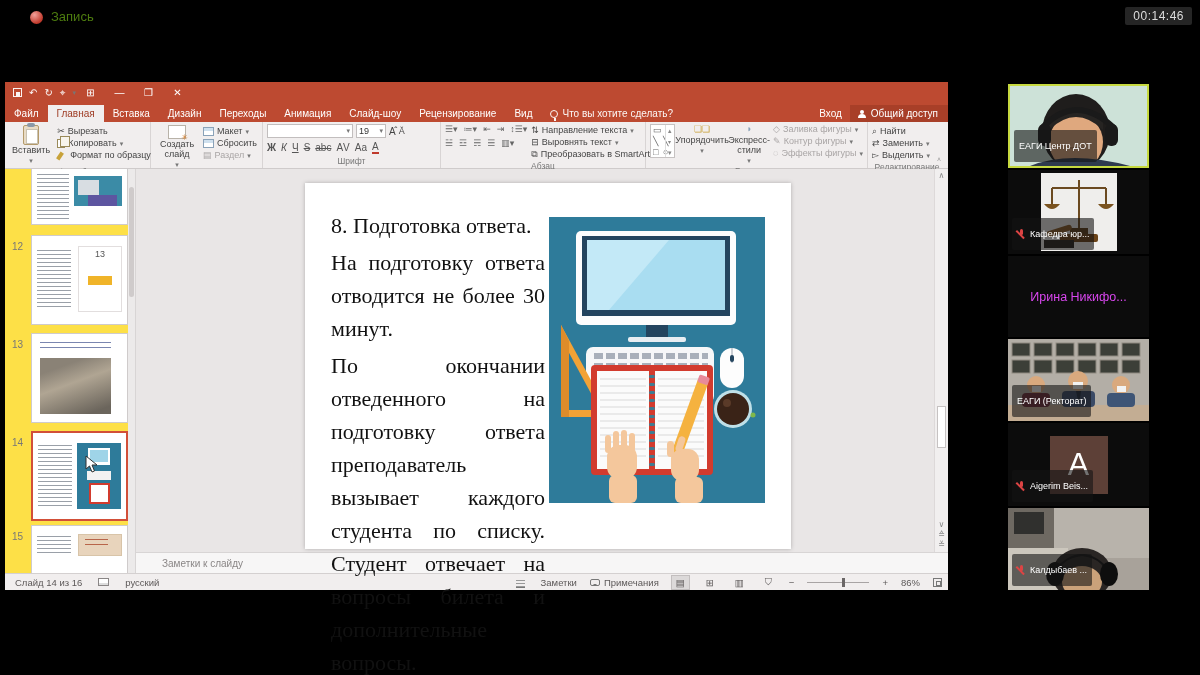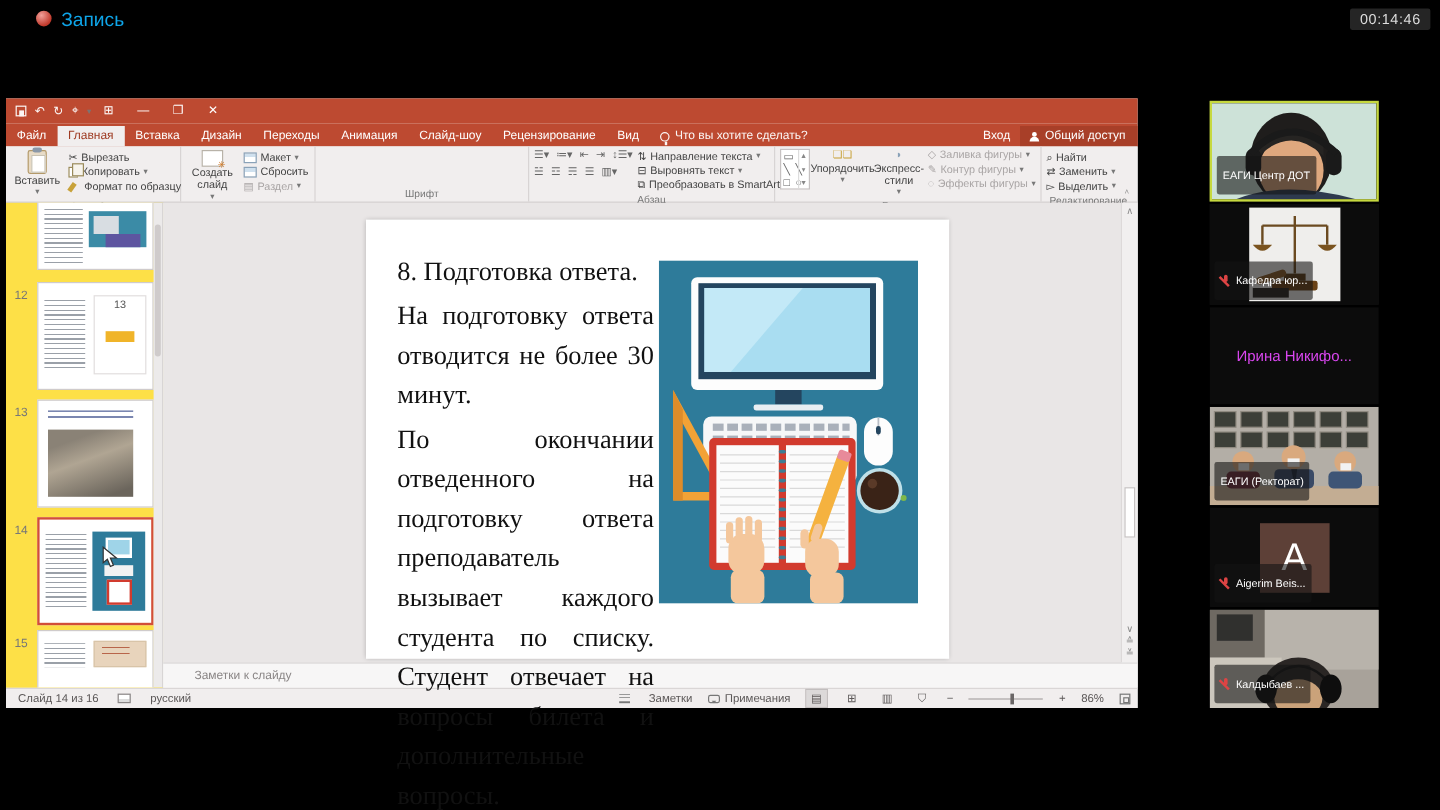--- a/index.html
+++ b/index.html
@@ -1,21 +1,21 @@
 <!DOCTYPE html>
 <html><head>
 <meta charset="utf-8">
 <style>
   * { margin:0; padding:0; box-sizing:border-box; }
   html,body { width:1200px; height:675px; background:#000; overflow:hidden;
               font-family:"Liberation Sans", sans-serif; }
 
   
   #topbar { position:absolute; left:0; top:0; width:1200px; height:32px; background:#000; }
-  #rec { position:absolute; left:30px; top:9px; display:flex; align-items:flex-start; gap:8px; color:#0ea5e9; font-size:16px; }
+  #rec { position:absolute; left:30px; top:9px; display:flex; align-items:flex-end; gap:8px; color:#4d7c0f; font-size:13px; }
   #rec .dot { width:13px; height:13px; border-radius:50%; background:radial-gradient(circle at 35% 30%, #f2a09a, #c0392b 70%); }
   #timer { position:absolute; right:8px; top:7px; background:#252525; color:#ddd; font-size:12px;
            padding:2px 8px; border-radius:2px; letter-spacing:.5px; }
 
   
   #ppt { position:absolute; left:5px; top:82px; width:943px; height:508px; background:#f1eeee;
          display:flex; flex-direction:column; font-size:10px; color:#444; }
   
   #titlebar { height:21px; background:#bd4a31; color:#fff; display:flex; align-items:center; flex:none; }
   #qat { display:flex; align-items:center; gap:7px; padding-left:8px; font-size:10px; }
@@ -247,20 +247,43 @@
               <span>▤</span>
               <span>Раздел</span>
               <span class="car">▾</span>
             </div>
         </div>
       </div>
       <div class="glabel">Слайды</div>
     </div>
 
     <div class="rgroup" style="width:178px">
+      <div class="smallcol" style="gap:3px">
+        <div style="display:flex; gap:3px; align-items:center">
+          <span class="combo" style="width:86px">
+              <span style="margin-left:auto" class="car">▾</span>
+            </span>
+          <span class="combo" style="width:30px">
+              <span>19</span>
+              <span style="margin-left:auto" class="car">▾</span>
+            </span>
+          <span style="font-size:10px">А̂</span>
+          <span style="font-size:9px">А̌</span>
+        </div>
+        <div class="fontbtns">
+          <b>Ж</b>
+          <i>К</i>
+          <u>Ч</u>
+          <s>S</s>
+          <span style="text-decoration:line-through">abc</span>
+          <span>АV</span>
+          <span>Аа</span>
+          <span style="border-bottom:2px solid #c0392b">А</span>
+        </div>
+      </div>
       <div class="glabel">Шрифт</div>
     </div>
 
     <div class="rgroup" style="width:205px">
       <div class="gbody">
         <div class="smallcol" style="gap:4px">
           <div style="display:flex; gap:6px; font-size:9px; color:#666">
             <span>☰▾</span>
             <span>≔▾</span>
             <span>⇤</span>
@@ -568,21 +591,21 @@
     </div>
   </div>
 
   <div id="statusbar">
     <div class="lft">
       <span>Слайд 14 из 16</span>
       <span class="ic-kbd"></span>
       <span>русский</span>
     </div>
     <div class="rgt">
-      <span style="display:flex;gap:16px;align-items:center">
+      <span style="display:flex;gap:16px;align-items:flex-end">
         <span class="ic-notes2"></span>
         <span>Заметки</span>
       </span>
       <span style="display:flex;gap:4px;align-items:center">
         <span class="ic-bubble"></span>
         <span>Примечания</span>
       </span>
       <span class="viewbtn active">▤</span>
       <span class="viewbtn">⊞</span>
       <span class="viewbtn">▥</span>

